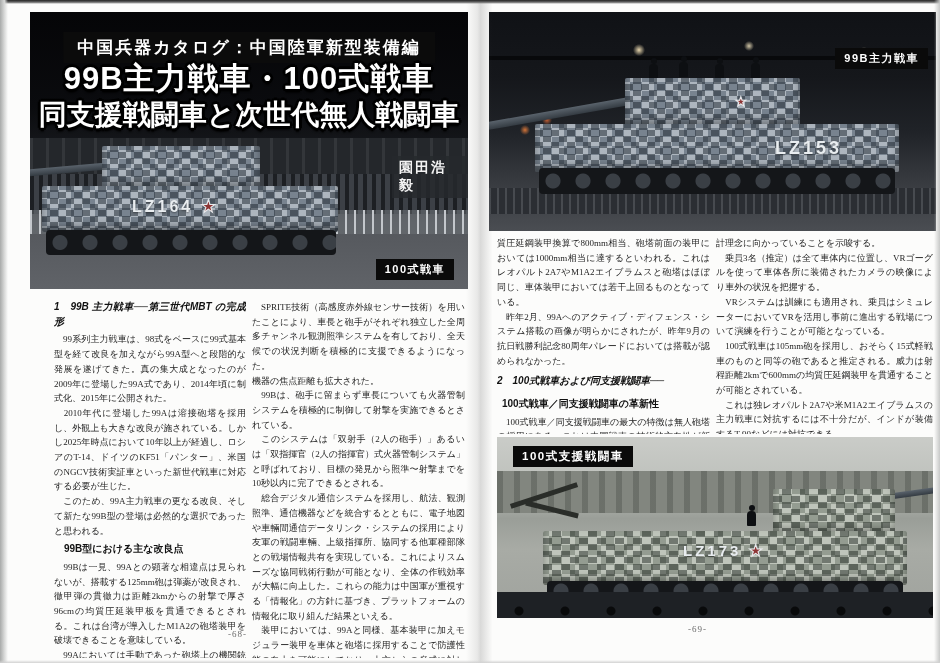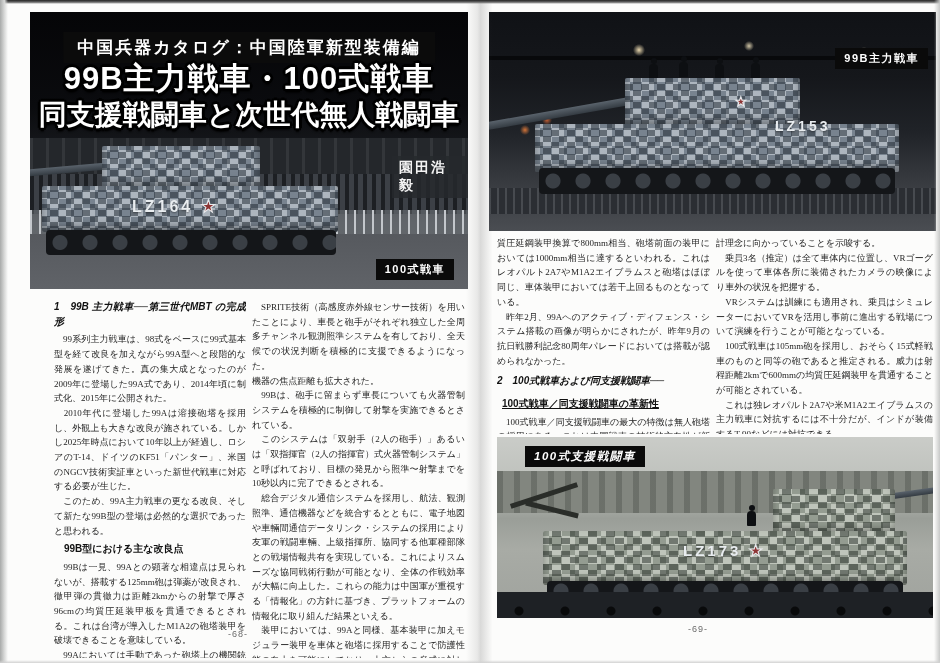--- a/index.html
+++ b/index.html
@@ -82,21 +82,21 @@
     font-family:Liberation Serif, serif;font-weight:bold;font-size:14px;letter-spacing:2px;padding:3px 7px;}
   .cap{position:absolute;background:#0a0a0a;color:#ffffff;font-family:"Liberation Sans",sans-serif;font-weight:bold;
     font-size:11px;letter-spacing:1.5px;padding:3px 9px;white-space:nowrap;}
 
   
   .col{position:absolute;font-size:9px;line-height:14.7px;color:#1f1f1f;text-align:justify;overflow:hidden;}
   .col p{margin:0;}
   .h-sec{font-family:"Liberation Sans",sans-serif;font-weight:bold;font-size:10px;margin:0 0 3px 0;color:#111;font-style:italic;}
   .h-sub{font-family:"Liberation Sans",sans-serif;font-weight:bold;font-size:10px;margin:4px 0 3px 0;padding-left:1em;color:#111;}
   .h-right{text-align:right;padding-left:0;padding-right:.5em;margin-top:0;}
-  .pagenum{position:absolute;font-family:Liberation Sans, sans-serif;font-size:9px;color:#6a6a6a;letter-spacing:1px;}
+  .pagenum{position:absolute;font-family:Liberation Serif, serif;font-size:9px;color:#6a6a6a;letter-spacing:1px;}
 </style>
 </head>
 <body>
 
 <div class="sheet">
 
   <div class="photo photo-left">
     <div class="band l-buildings"></div>
     <div class="band l-crowd"></div>
     <div class="band l-fence"></div>
@@ -149,31 +149,31 @@
     <div class="tank" style="left:18px;top:46px;width:410px;height:150px;">
       <div class="gun" style="left:-34px;top:34px;width:185px;height:8px;transform:rotate(-10deg);"></div>
       <div class="soldier" style="left:142px;top:6px;"></div>
       <div class="soldier" style="left:172px;top:4px;"></div>
       <div class="soldier" style="left:208px;top:6px;"></div>
       <div class="soldier" style="left:244px;top:5px;"></div>
       <div class="part camo-b" style="left:118px;top:20px;width:175px;height:48px;"></div>
       <div class="marking" style="left:228px;top:36px;font-size:13px;letter-spacing:0;"><span class="star">★</span></div>
       <div class="part camo-b" style="left:28px;top:66px;width:364px;height:48px;"></div>
       <div class="tracks" style="left:32px;top:110px;width:356px;height:26px;"></div>
-      <div class="marking" style="left:268px;top:60px;font-size:14px;">LZ153</div>
+      <div class="marking" style="left:268px;top:80px;font-size:18px;">LZ153</div>
     </div>
 
     <div class="cap" style="right:8px;top:36px;">99B主力戦車</div>
   </div>
 
   <div class="col" style="left:497px;top:236px;width:213px;height:198px;">
     <p>質圧延鋼装甲換算で800mm相当、砲塔前面の装甲においては1000mm相当に達するといわれる。これはレオパルト2A7やM1A2エイブラムスと砲塔はほぼ同じ、車体装甲においては若干上回るものとなっている。</p>
     <p>　昨年2月、99Aへのアクティブ・ディフェンス・システム搭載の画像が明らかにされたが、昨年9月の抗日戦勝利記念80周年パレードにおいては搭載が認められなかった。</p>
     <div class="h-sec" style="margin-top:6px;margin-bottom:8px;">2　100式戦車および同支援戦闘車──</div>
-    <div class="h-sub" style="padding-left:.5em;text-decoration:underline;">100式戦車／同支援戦闘車の革新性</div>
+    <div class="h-sub" style="padding-left:.5em;">100式戦車／同支援戦闘車の革新性</div>
     <p>　100式戦車／同支援戦闘車の最大の特徴は無人砲塔の採用にある。これは中国戦車の技術的方向性が新しい設</p>
   </div>
 
   <div class="col" style="left:716px;top:236px;width:217px;height:198px;">
     <p>計理念に向かっていることを示唆する。</p>
     <p>　乗員3名（推定）は全て車体内に位置し、VRゴーグルを使って車体各所に装備されたカメラの映像により車外の状況を把握する。</p>
     <p>　VRシステムは訓練にも適用され、乗員はシミュレーターにおいてVRを活用し事前に進出する戦場について演練を行うことが可能となっている。</p>
     <p>　100式戦車は105mm砲を採用し、おそらく15式軽戦車のものと同等の砲であると推定される。威力は射程距離2kmで600mmの均質圧延鋼装甲を貫通することが可能とされている。</p>
     <p>　これは独レオパルト2A7や米M1A2エイブラムスの主力戦車に対抗するには不十分だが、インドが装備するT-90などには対抗できる。</p>
   </div>
@@ -189,21 +189,21 @@
       <div class="soldier" style="left:212px;top:22px;"></div>
       <div class="part camo-g" style="left:8px;top:42px;width:364px;height:54px;"></div>
       <div class="tracks" style="left:12px;top:92px;width:356px;height:20px;"></div>
       <div class="marking" style="left:148px;top:52px;font-size:15px;text-align:right;">
         <span>LZ173</span>
         <span class="star" style="font-size:16px;">★</span>
       </div>
     </div>
 
     <div class="band b-trucks"></div>
-    <div class="cap" style="left:28px;top:9px;font-size:11.5px;font-style:italic;">100式支援戦闘車</div>
+    <div class="cap" style="left:16px;top:9px;font-size:11.5px;">100式支援戦闘車</div>
   </div>
 
   <div class="pagenum" style="left:688px;top:624px;">-69-</div>
 
   <div class="gutter"></div>
   <div class="edge-top"></div>
   <div class="edge-left"></div>
   <div class="edge-right"></div>
   <div class="edge-bottom"></div>
 </div>

